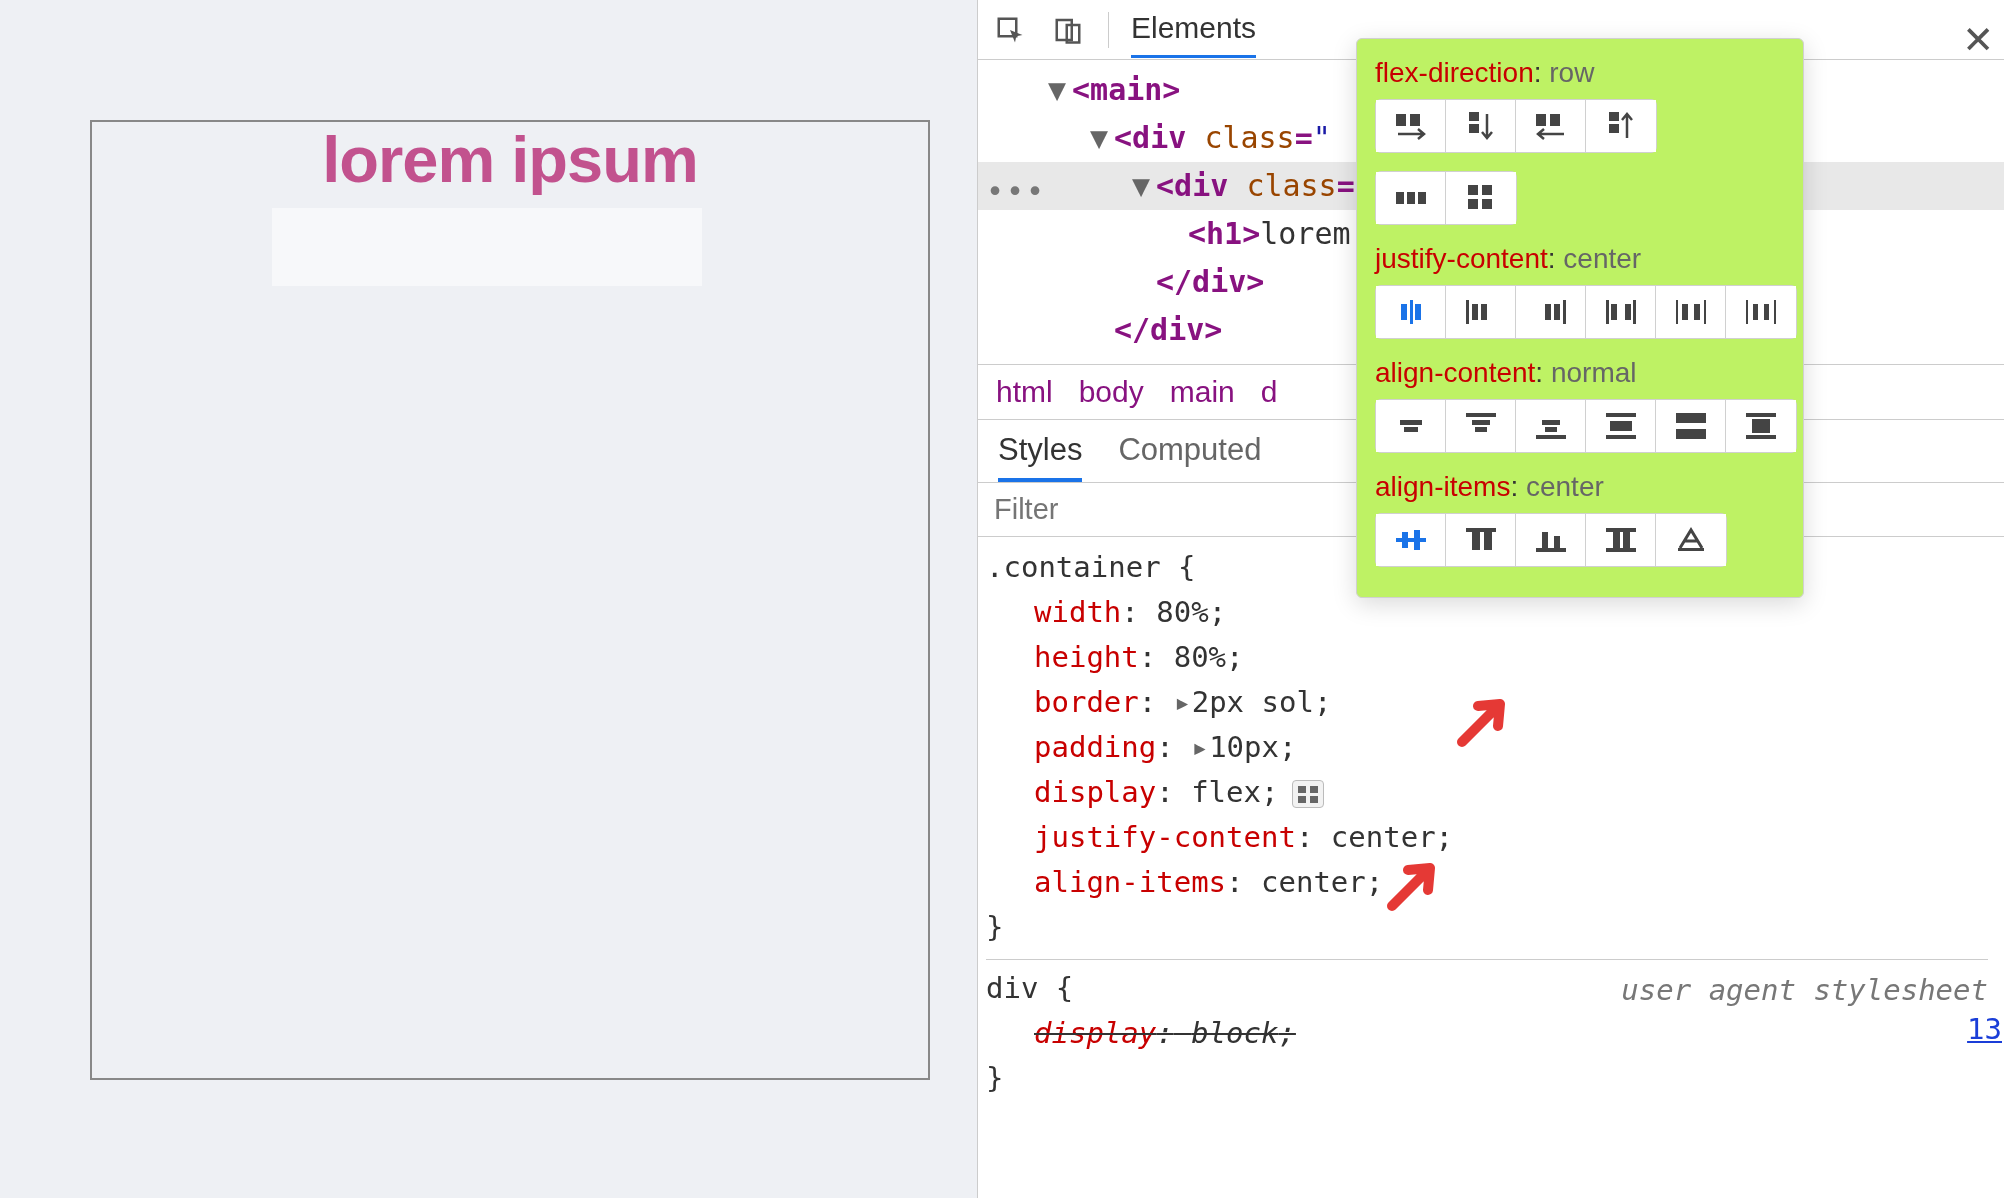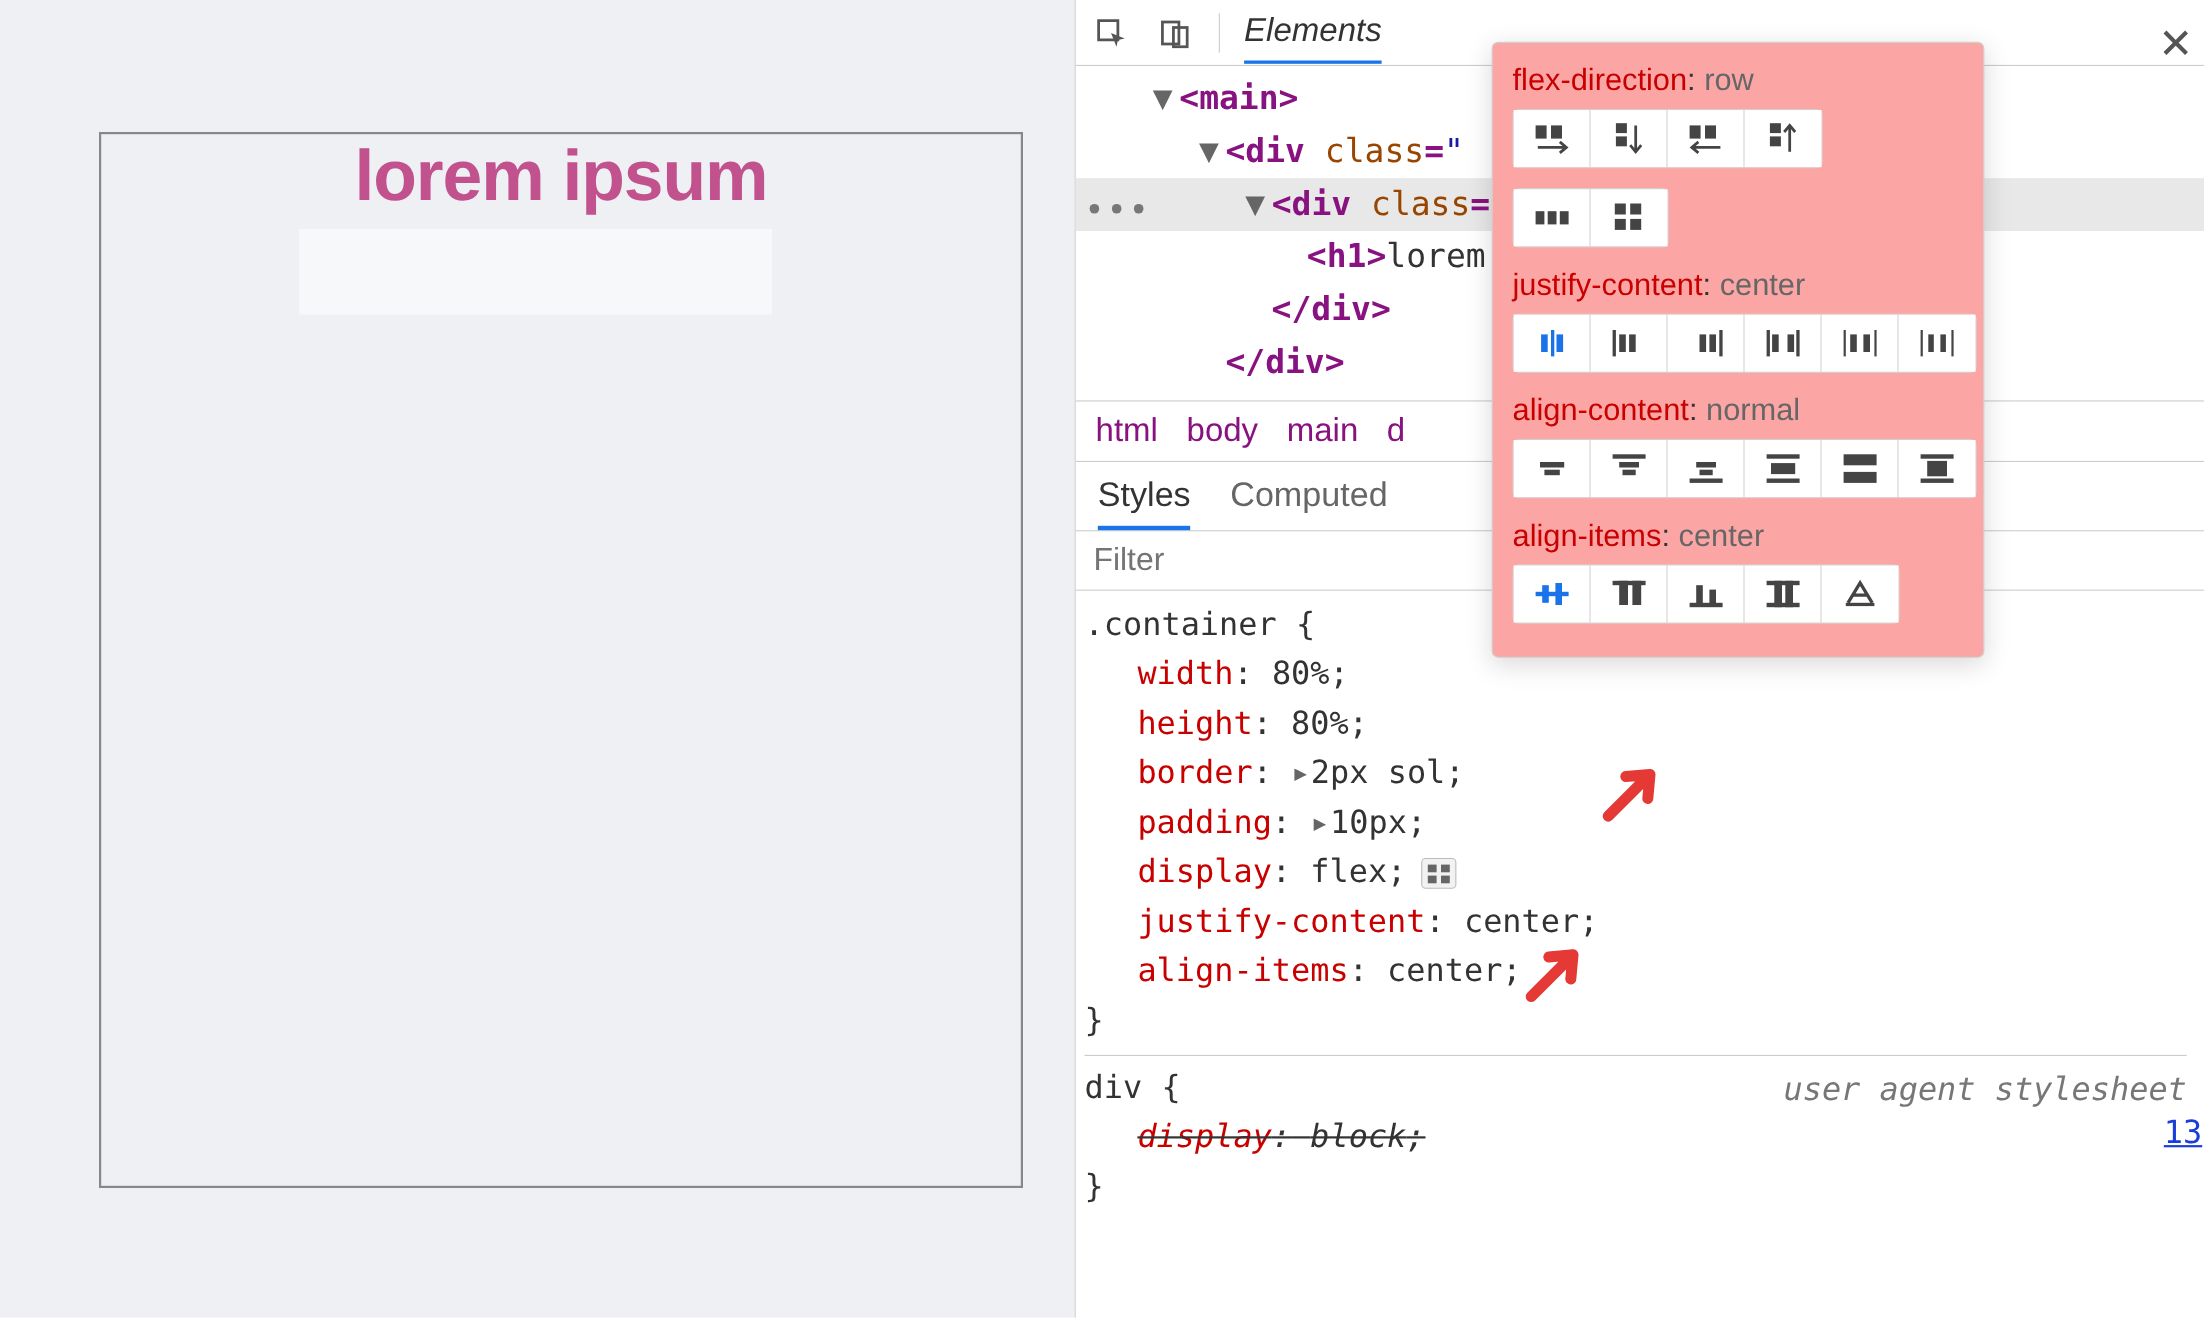--- a/index.html
+++ b/index.html
@@ -57,21 +57,20 @@
     font-size: 28px;
   }
   
   .dt-toolbar {
     height: 60px;
     display: flex;
     align-items: center;
     border-bottom: 1px solid #ccc;
     padding: 0 14px;
     gap: 22px;
-    font-style: italic;
   }
   .tb-icon {
     width: 36px;
     height: 36px;
     display: flex;
     align-items: center;
     justify-content: center;
     color: #555;
   }
   .tb-sep {
@@ -202,21 +201,21 @@
     font-family: Menlo, monospace;
     font-size: 29px;
     z-index: 5;
   }
   
   .flex-popover {
     position: absolute;
     top: 38px;
     right: 200px;
     width: 448px;
-    background: #fca5a5;
+    background: #bef264;
     border: 1px solid #d0d0d0;
     border-radius: 6px;
     box-shadow: 0 6px 24px rgba(0,0,0,0.15);
     padding: 18px 18px 12px 18px;
     z-index: 50;
     font-size: 28px;
   }
   .fp-section { margin-bottom: 18px; }
   .fp-title { margin-bottom: 10px; }
   .fp-prop { color: #c80000; }

